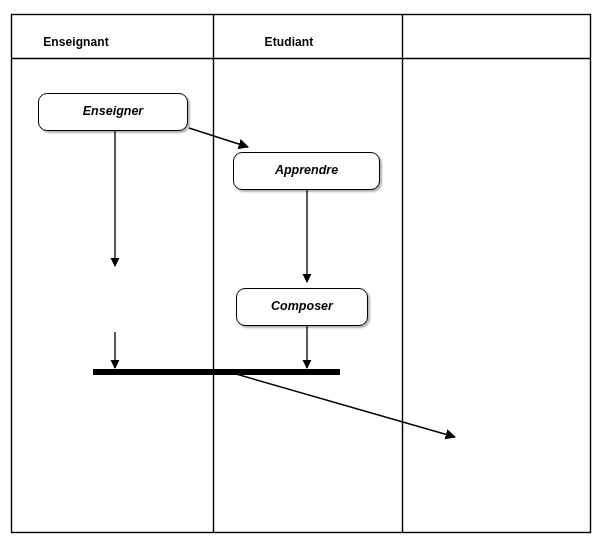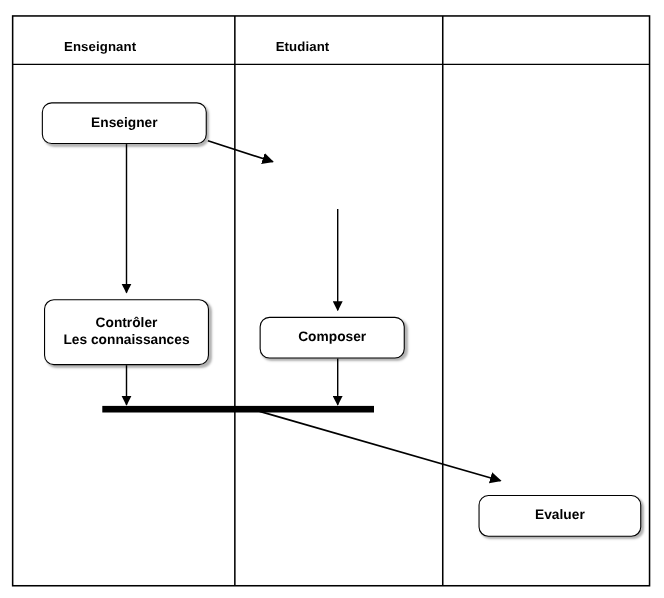--- a/index.html
+++ b/index.html
@@ -26,37 +26,37 @@
     height: 544px;
   }
   .lane-title {
     position: absolute;
     font-size: 12px;
     font-weight: bold;
     color: #000000;
     letter-spacing: 0.1px;
     white-space: nowrap;
     text-align: center;
-    margin-left: 15px;
   }
   .node {
     position: absolute;
     box-sizing: border-box;
     background: #ffffff;
     border: 1.4px solid #000000;
     border-radius: 9px;
     display: flex;
     align-items: center;
     justify-content: center;
     text-align: center;
     box-shadow: 2px 2px 2px rgba(0,0,0,0.30);
   }
   .node-label {
     font-size: 12.5px;
     font-weight: bold;
+    font-style: italic;
     color: #000000;
     line-height: 1.25;
     white-space: pre-line;
   }
   .node.plain .node-label {
     font-style: normal;
     font-size: 12.5px;
   }
 </style>
 </head>
@@ -87,33 +87,29 @@
     <line x1="115" y1="332" x2="115" y2="368" stroke="#000000" stroke-width="1.3" marker-end="url(#arrow-head)"></line>
 
     <line x1="307" y1="326" x2="307" y2="368" stroke="#000000" stroke-width="1.3" marker-end="url(#arrow-head)"></line>
 
     <rect x="93" y="369" width="247" height="6" fill="#000000"></rect>
 
     <line x1="236" y1="374" x2="455" y2="437" stroke="#000000" stroke-width="1.5" marker-end="url(#arrow-head)"></line>
   </svg>
 
   <div class="lane-title" style="left:11px; top:35px; width:130px;">Enseignant</div>
-  <div class="lane-title" style="left:198px; top:35px; width:124px;">Etudiant</div>
+  <div class="lane-title" style="left:227px; top:35px; width:124px;">Etudiant</div>
 
   <div class="node" style="left:38px; top:93px; width:150px; height:38px;">
     <span class="node-label">Enseigner</span>
   </div>
 
+  <div class="node" style="left:233px; top:152px; width:147px; height:38px;">
+    <span class="node-label">Apprendre</span>
+  </div>
 
-  <div class="node plain" style="left:40px; top:272px; width:150px; height:60px;">
-    <span class="node-label">Contrôler
-Les connaissances</span>
-  </div>
 
   <div class="node" style="left:236px; top:288px; width:132px; height:38px;">
     <span class="node-label">Composer</span>
   </div>
 
-  <div class="node" style="left:435px; top:450px; width:148px; height:38px;">
-    <span class="node-label">Evaluer</span>
-  </div>
 
 </div>
 
 </body></html>

